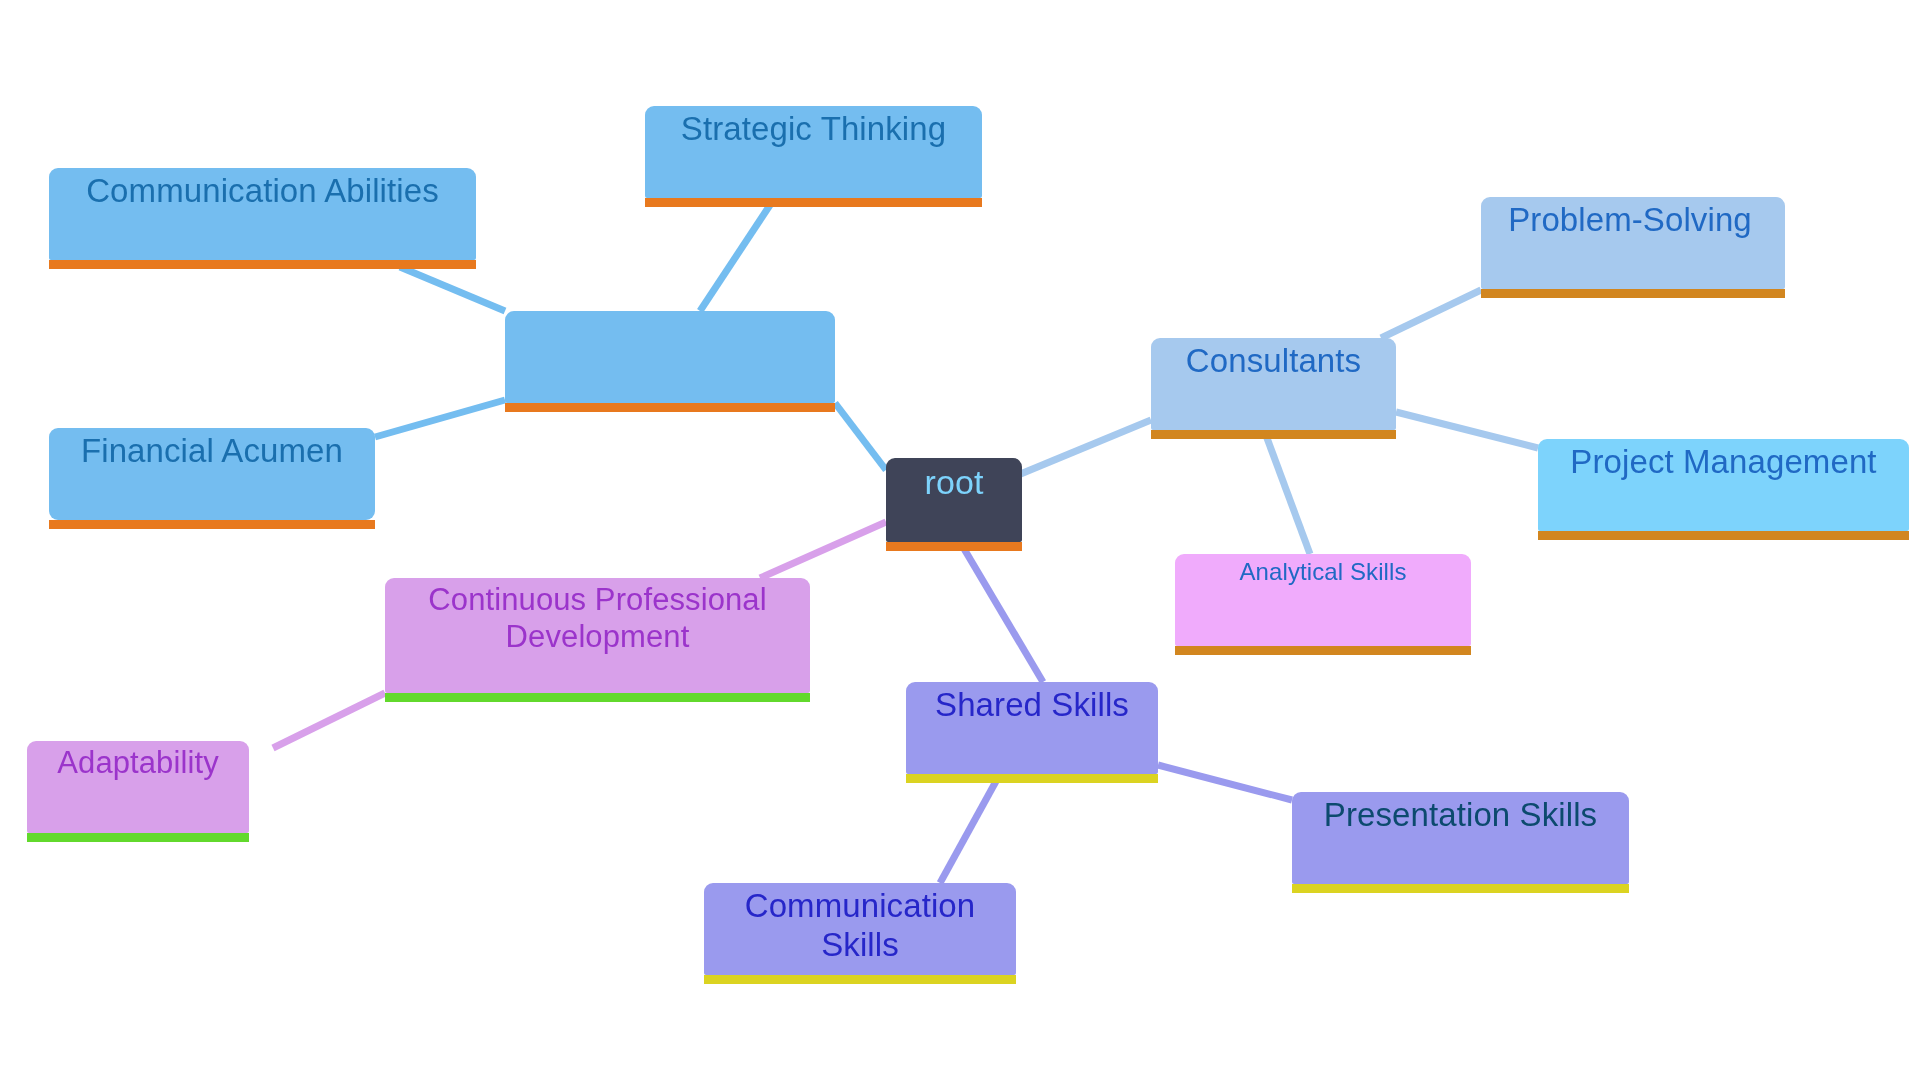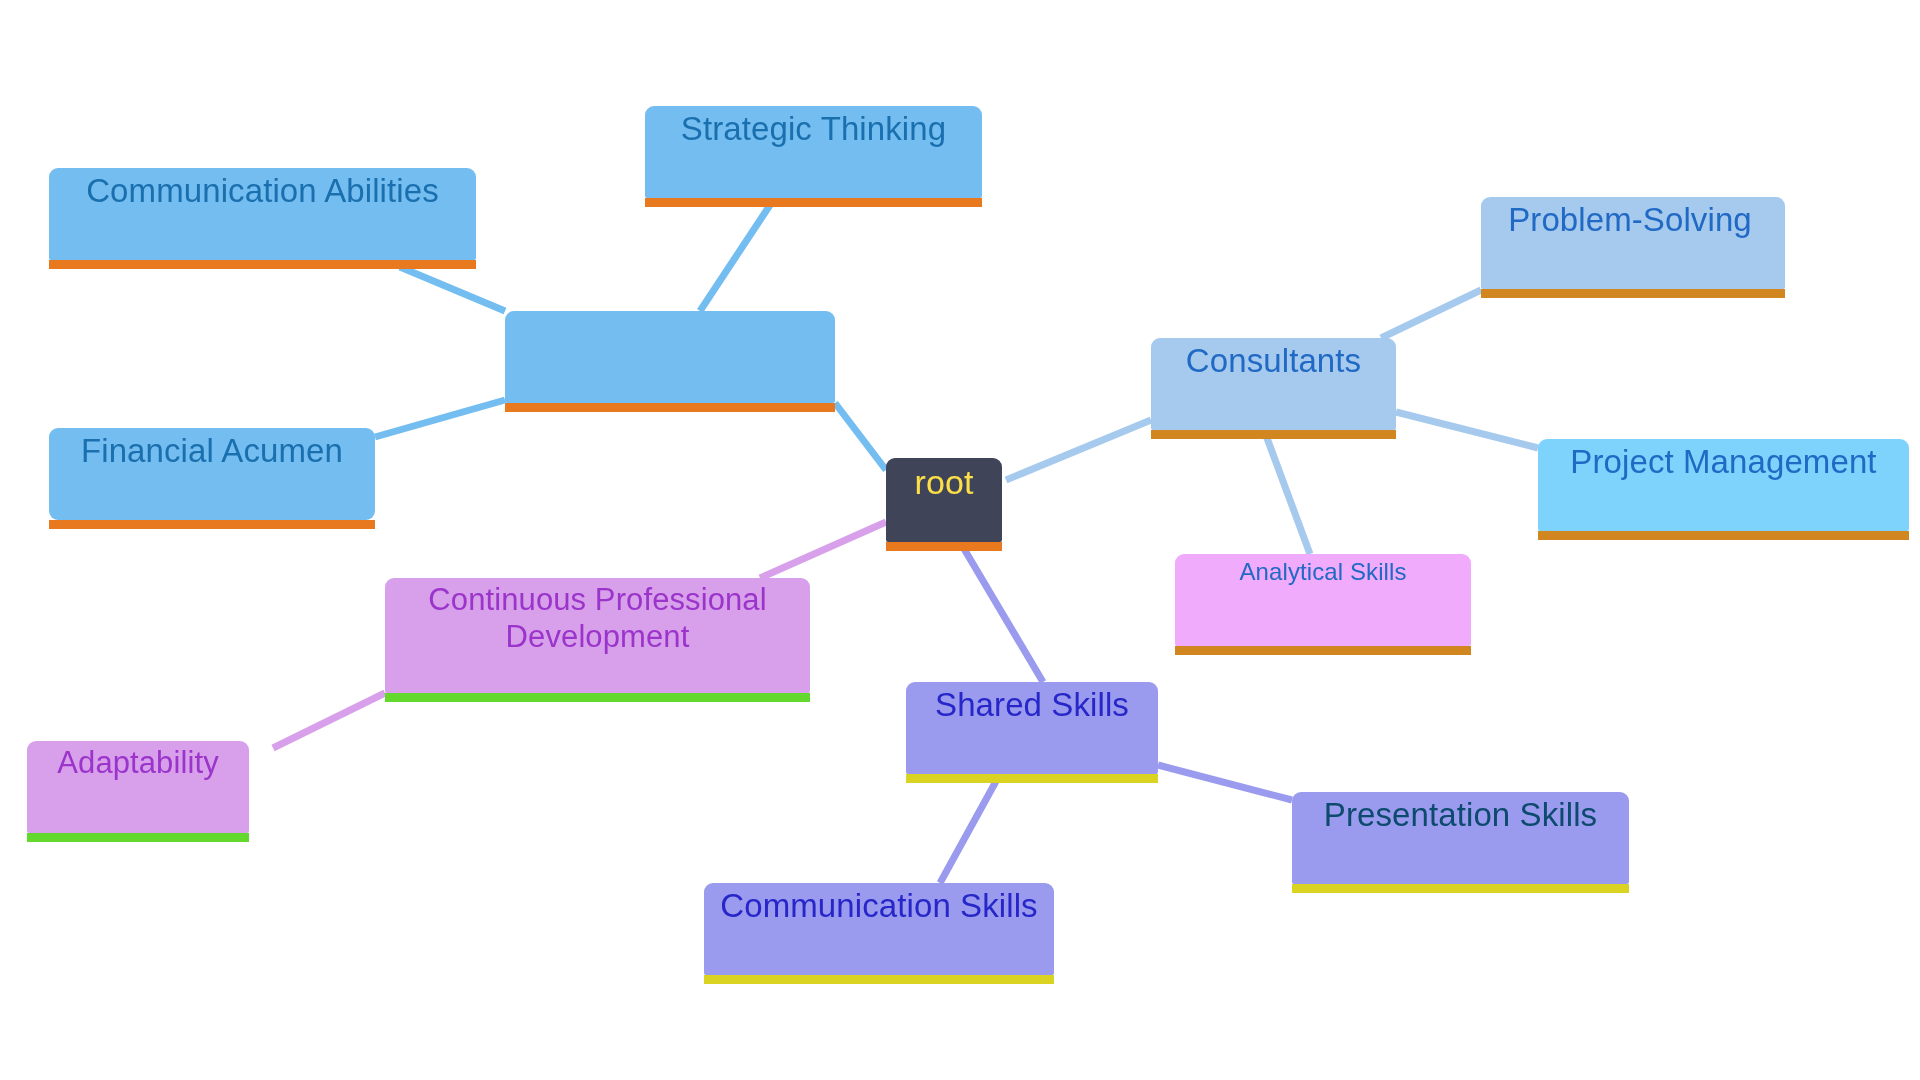--- a/index.html
+++ b/index.html
@@ -68,29 +68,29 @@
       <line x1="1381" y1="338" x2="1481" y2="290" stroke="#a6c9ee" stroke-width="7" stroke-linecap="butt"></line>
       <line x1="1396" y1="412" x2="1538" y2="448" stroke="#a6c9ee" stroke-width="7" stroke-linecap="butt"></line>
       <line x1="1264" y1="430" x2="1310" y2="554" stroke="#a6c9ee" stroke-width="7" stroke-linecap="butt"></line>
       <line x1="886" y1="522" x2="760" y2="578" stroke="#d8a0ea" stroke-width="7" stroke-linecap="butt"></line>
       <line x1="385" y1="693" x2="273" y2="748" stroke="#d8a0ea" stroke-width="7" stroke-linecap="butt"></line>
       <line x1="960" y1="542" x2="1043" y2="682" stroke="#9a9aee" stroke-width="7" stroke-linecap="butt"></line>
       <line x1="1158" y1="765" x2="1292" y2="800" stroke="#9a9aee" stroke-width="7" stroke-linecap="butt"></line>
       <line x1="1000" y1="774" x2="940" y2="883" stroke="#9a9aee" stroke-width="7" stroke-linecap="butt"></line>
     </svg>
   <div id="node-layer">
-      <div class="node" style="left: 886px; top: 458px; width: 116px; height: 84px; background: rgb(63, 68, 88); color: #fde047; font-size: 34px;"><span class="nlabel">root</span><div style="position: absolute; left: 0px; right: 0px; bottom: -9px; height: 9px; background: rgb(232, 121, 30);"></div></div>
+      <div class="node" style="left: 886px; top: 458px; width: 136px; height: 84px; background: rgb(63, 68, 88); color: #7dd3fc; font-size: 34px;"><span class="nlabel">root</span><div style="position: absolute; left: 0px; right: 0px; bottom: -9px; height: 9px; background: rgb(232, 121, 30);"></div></div>
       <div class="node" style="left: 505px; top: 311px; width: 330px; height: 92px; background: rgb(116, 189, 240); color: rgb(26, 111, 174); font-size: 33px;"><div style="position: absolute; left: 0px; right: 0px; bottom: -9px; height: 9px; background: rgb(232, 121, 30);"></div></div>
       <div class="node" style="left: 49px; top: 168px; width: 427px; height: 92px; background: rgb(116, 189, 240); color: rgb(26, 111, 174); font-size: 33px;"><span class="nlabel">Communication Abilities</span><div style="position: absolute; left: 0px; right: 0px; bottom: -9px; height: 9px; background: rgb(232, 121, 30);"></div></div>
       <div class="node" style="left: 645px; top: 106px; width: 337px; height: 92px; background: rgb(116, 189, 240); color: rgb(26, 111, 174); font-size: 33px;"><span class="nlabel">Strategic Thinking</span><div style="position: absolute; left: 0px; right: 0px; bottom: -9px; height: 9px; background: rgb(232, 121, 30);"></div></div>
       <div class="node" style="left: 49px; top: 428px; width: 326px; height: 92px; background: rgb(116, 189, 240); color: rgb(26, 111, 174); font-size: 33px; border-radius: 9px;"><span class="nlabel">Financial Acumen</span><div style="position: absolute; left: 0px; right: 0px; bottom: -9px; height: 9px; background: rgb(232, 121, 30);"></div></div>
       <div class="node" style="left: 1151px; top: 338px; width: 245px; height: 92px; background: rgb(166, 201, 238); color: rgb(32, 105, 196); font-size: 33px;"><span class="nlabel">Consultants</span><div style="position: absolute; left: 0px; right: 0px; bottom: -9px; height: 9px; background: rgb(210, 134, 31);"></div></div>
       <div class="node" style="left: 1481px; top: 197px; width: 304px; height: 92px; background: rgb(166, 201, 238); color: rgb(32, 105, 196); font-size: 33px; padding-left: 10px;"><span class="nlabel">Problem-Solving</span><div style="position: absolute; left: 0px; right: 0px; bottom: -9px; height: 9px; background: rgb(210, 134, 31);"></div></div>
       <div class="node" style="left: 1538px; top: 439px; width: 371px; height: 92px; background: #7dd3fc; color: rgb(32, 105, 196); font-size: 33px;"><span class="nlabel">Project Management</span><div style="position: absolute; left: 0px; right: 0px; bottom: -9px; height: 9px; background: rgb(210, 134, 31);"></div></div>
       <div class="node" style="left: 1175px; top: 554px; width: 296px; height: 92px; background: #f0abfc; color: rgb(32, 105, 196); font-size: 24px;"><span class="nlabel">Analytical Skills</span><div style="position: absolute; left: 0px; right: 0px; bottom: -9px; height: 9px; background: rgb(210, 134, 31);"></div></div>
       <div class="node" style="left: 385px; top: 578px; width: 425px; height: 115px; background: rgb(216, 160, 234); color: rgb(155, 52, 203); font-size: 31px;"><span class="nlabel">Continuous Professional
 Development</span><div style="position: absolute; left: 0px; right: 0px; bottom: -9px; height: 9px; background: rgb(98, 217, 44);"></div></div>
       <div class="node" style="left: 27px; top: 741px; width: 222px; height: 92px; background: rgb(216, 160, 234); color: rgb(155, 52, 203); font-size: 31px;"><span class="nlabel">Adaptability</span><div style="position: absolute; left: 0px; right: 0px; bottom: -9px; height: 9px; background: rgb(98, 217, 44);"></div></div>
       <div class="node" style="left: 906px; top: 682px; width: 252px; height: 92px; background: rgb(154, 154, 238); color: rgb(38, 38, 201); font-size: 33px;"><span class="nlabel">Shared Skills</span><div style="position: absolute; left: 0px; right: 0px; bottom: -9px; height: 9px; background: rgb(219, 211, 33);"></div></div>
       <div class="node" style="left: 1292px; top: 792px; width: 337px; height: 92px; background: rgb(154, 154, 238); color: #0c4a6e; font-size: 33px;"><span class="nlabel">Presentation Skills</span><div style="position: absolute; left: 0px; right: 0px; bottom: -9px; height: 9px; background: rgb(219, 211, 33);"></div></div>
-      <div class="node" style="left: 704px; top: 883px; width: 350px; height: 92px; background: rgb(154, 154, 238); color: rgb(38, 38, 201); font-size: 33px;"><span class="nlabel">Communication Skills</span><div style="position: absolute; left: 0px; right: 0px; bottom: -9px; height: 9px; background: rgb(219, 211, 33);"></div></div>
+      <div class="node" style="left: 704px; top: 883px; width: 312px; height: 92px; background: rgb(154, 154, 238); color: rgb(38, 38, 201); font-size: 33px;"><span class="nlabel">Communication Skills</span><div style="position: absolute; left: 0px; right: 0px; bottom: -9px; height: 9px; background: rgb(219, 211, 33);"></div></div>
     </div>
 </div>
 
 </body></html>

